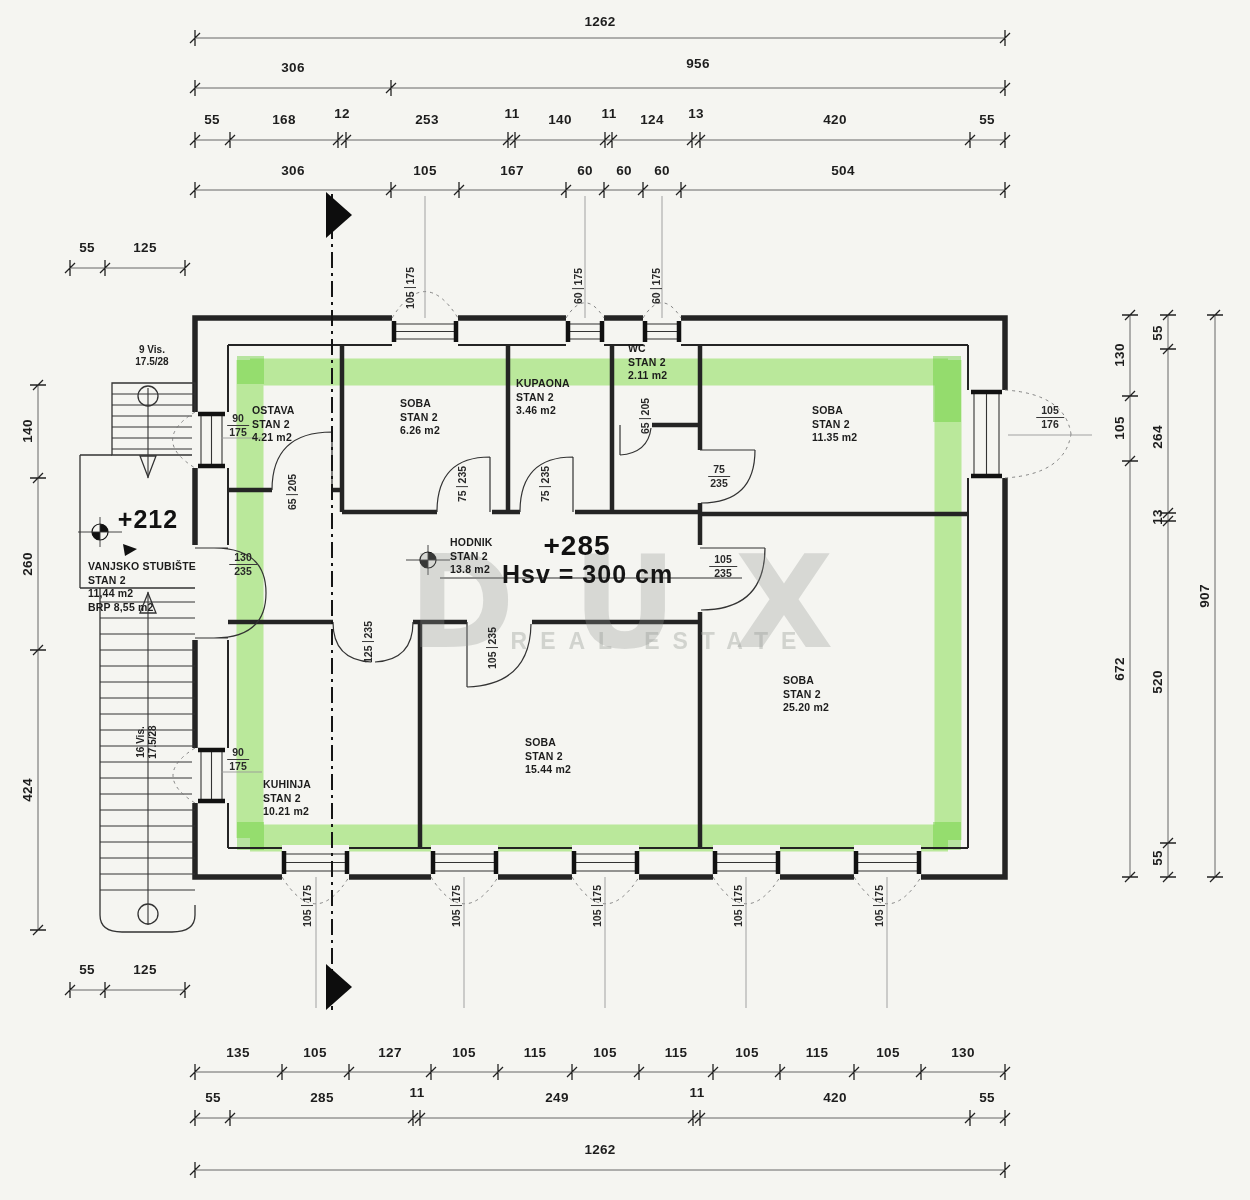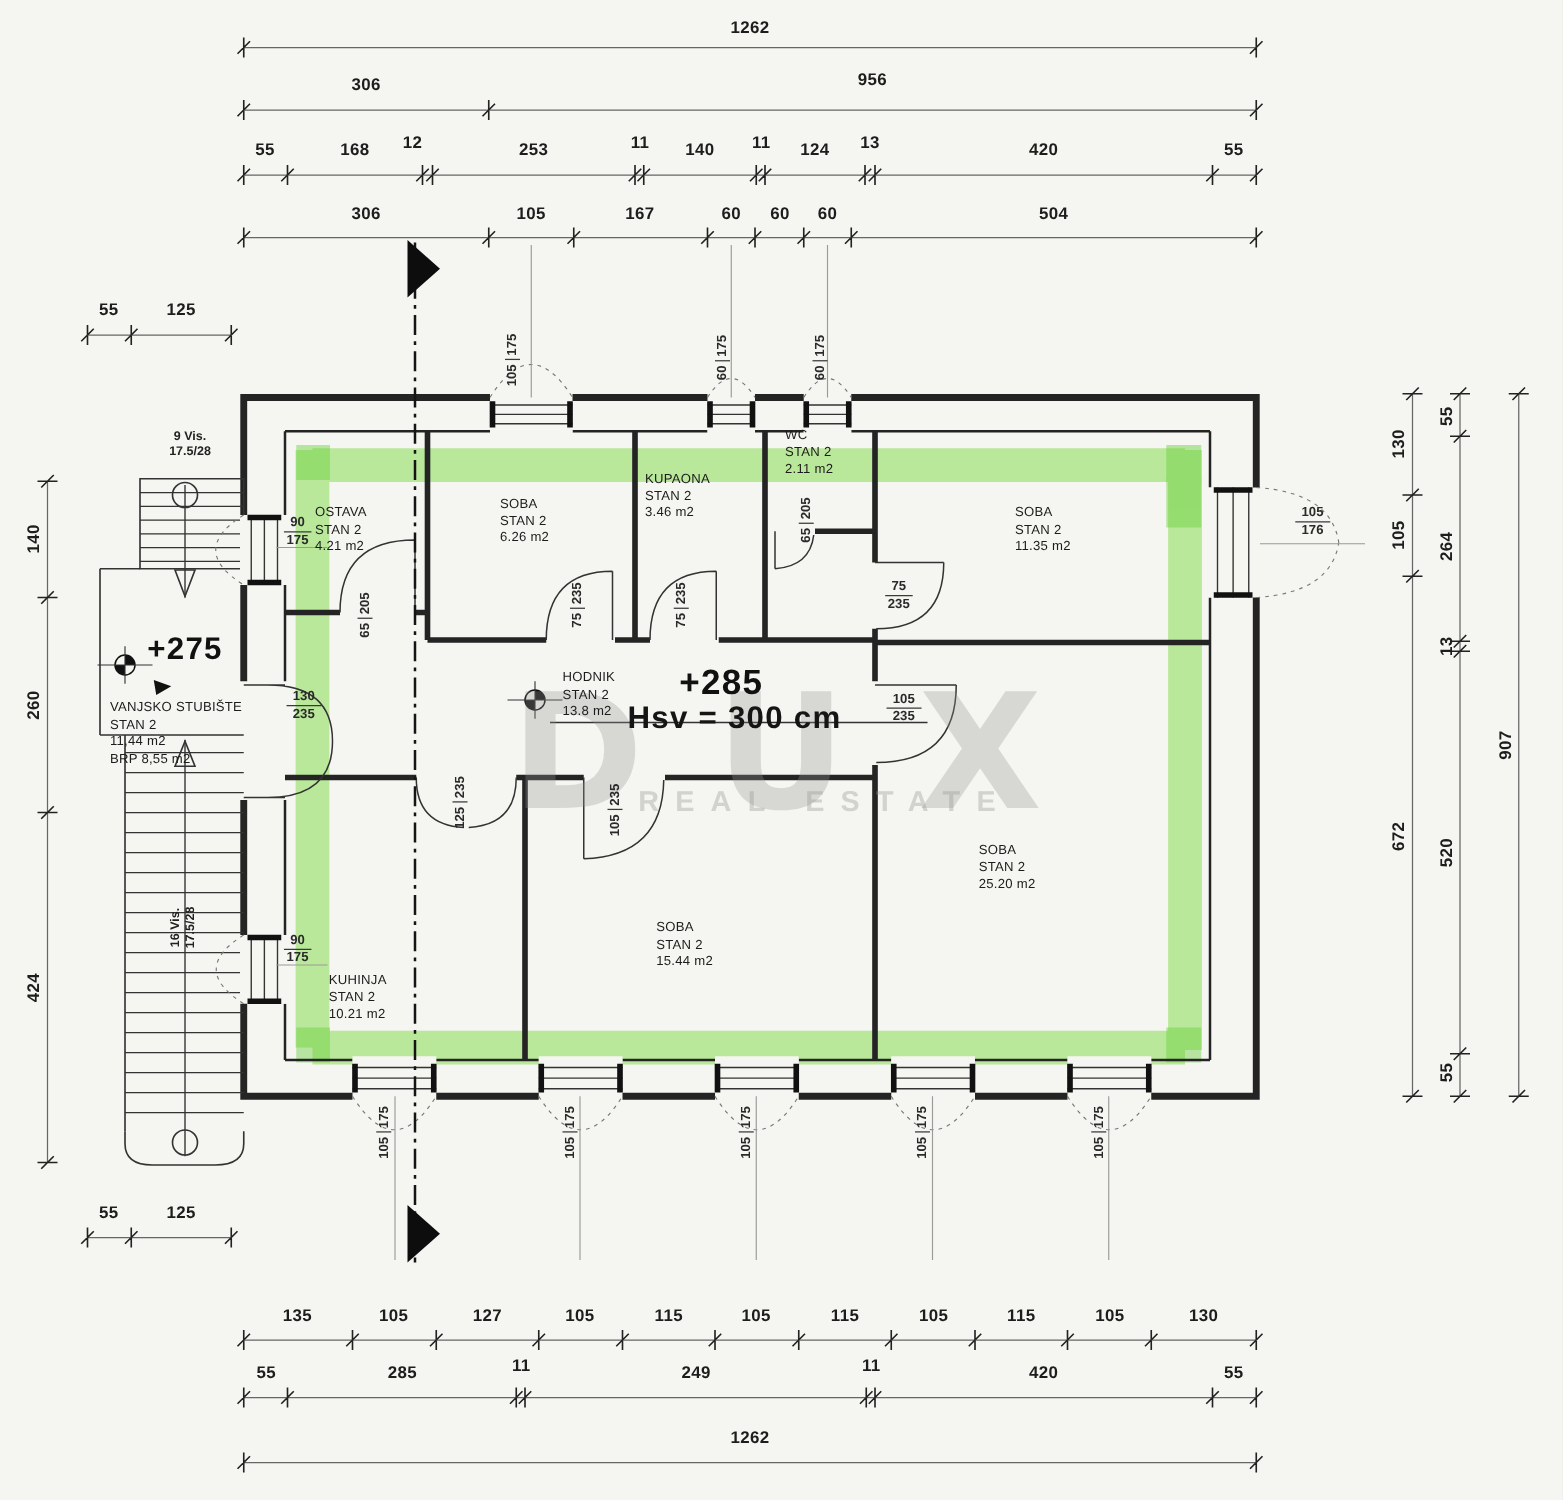--- a/index.html
+++ b/index.html
@@ -9,21 +9,21 @@
   .dim{position:absolute;font-size:13.5px;font-weight:bold;color:#1d1d1d;white-space:nowrap;
        transform:translate(-50%,0);letter-spacing:.3px;}
   .dim.v{transform:translate(-50%,-50%) rotate(-90deg);}
   .wp{position:absolute;display:flex;align-items:center;font-size:10.5px;font-weight:bold;color:#2a2a2a;
       transform:translate(-50%,-50%) rotate(-90deg);white-space:nowrap;}
   .wp span{padding:0 3px;}
   .wp span:first-child{border-right:1.1px solid #3a3a3a;}
   .dfrac{position:absolute;text-align:center;font-size:10.5px;font-weight:bold;color:#2a2a2a;
          transform:translate(-50%,0);line-height:12.5px;}
   .dfrac .n{display:block;border-bottom:1.1px solid #3a3a3a;padding:0 5px;}
-  .room{position:absolute;font-size:10.5px;line-height:13.5px;color:#1c1c1c;font-weight:normal;
+  .room{position:absolute;font-size:10.5px;line-height:13.5px;color:#1c1c1c;font-weight:bold;
         letter-spacing:.2px;white-space:nowrap;}
   .lvl{position:absolute;font-size:25px;font-weight:bold;color:#111;transform:translate(-50%,0);
        white-space:nowrap;letter-spacing:1px;}
   .note{position:absolute;font-size:10px;font-weight:bold;color:#222;text-align:center;
         transform:translate(-50%,0);line-height:12px;}
   .note.v{transform:translate(-50%,-50%) rotate(-90deg);}
   #hsv-text{position:absolute;left:502px;top:560px;font-size:25px;font-weight:bold;color:#151515;
             letter-spacing:1px;}
   #wm-main{position:absolute;left:650px;top:528px;transform:translate(-50%,0);
            font-size:128px;font-weight:bold;letter-spacing:58px;color:rgba(145,150,145,.30);
@@ -172,21 +172,21 @@
   </svg>
 
   <div id="wm-sub">REAL ESTATE</div>
   <div id="wm-main">DUX</div>
 
   <span class="dim" style="left:600px;top:14px">1262</span>
   <span class="dim" style="left:293px;top:60px">306</span>
   <span class="dim" style="left:698px;top:56px">956</span>
   <span class="dim" style="left:212px;top:112px">55</span>
   <span class="dim" style="left:284px;top:112px">168</span>
-  <span class="dim" style="left:330px;top:106px">12</span>
+  <span class="dim" style="left:342px;top:106px">12</span>
   <span class="dim" style="left:427px;top:112px">253</span>
   <span class="dim" style="left:512px;top:106px">11</span>
   <span class="dim" style="left:560px;top:112px">140</span>
   <span class="dim" style="left:609px;top:106px">11</span>
   <span class="dim" style="left:652px;top:112px">124</span>
   <span class="dim" style="left:696px;top:106px">13</span>
   <span class="dim" style="left:835px;top:112px">420</span>
   <span class="dim" style="left:987px;top:112px">55</span>
   <span class="dim" style="left:293px;top:163px">306</span>
   <span class="dim" style="left:425px;top:163px">105</span>
@@ -349,21 +349,21 @@
       <div>STAN 2</div>
       <div>10.21 m2</div>
     </div>
   <div class="room" style="left:88px;top:560px">
     <div>VANJSKO STUBIŠTE</div>
       <div>STAN 2</div>
     <div>11,44 m2</div>
       <div>BRP 8,55  m2</div>
     </div>
 
-  <span class="lvl" style="left:148px;top:505px">+275</span>
+  <span class="lvl" style="left:148px;top:505px">+212</span>
   <span class="lvl" style="left:577px;top:530px;font-size:28px">+285</span>
   <span id="hsv-text">Hsv = 300 cm</span>
   <div class="note" style="left:152px;top:344px">
     <div>9 Vis.</div>
       <div>17.5/28</div>
     </div>
   <div class="note v" style="left:147px;top:742px">
     <div>16 Vis.</div>
       <div>17.5/28</div>
     </div>

